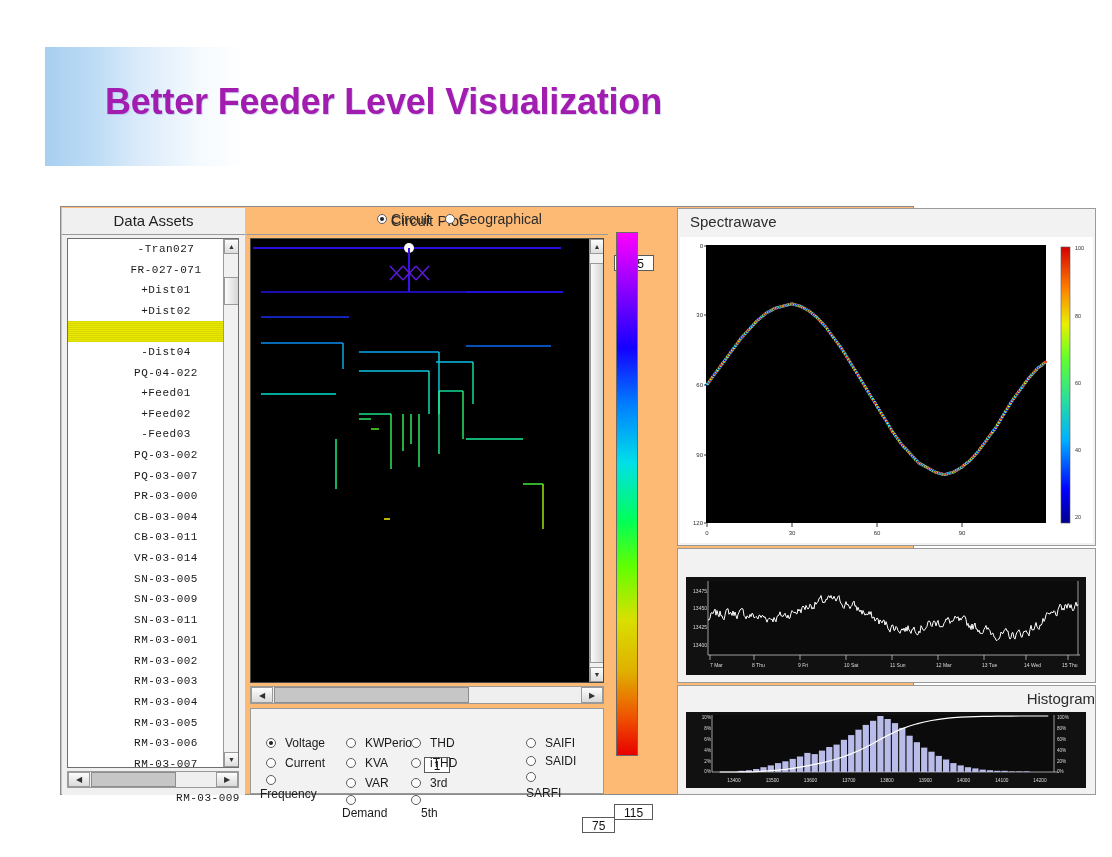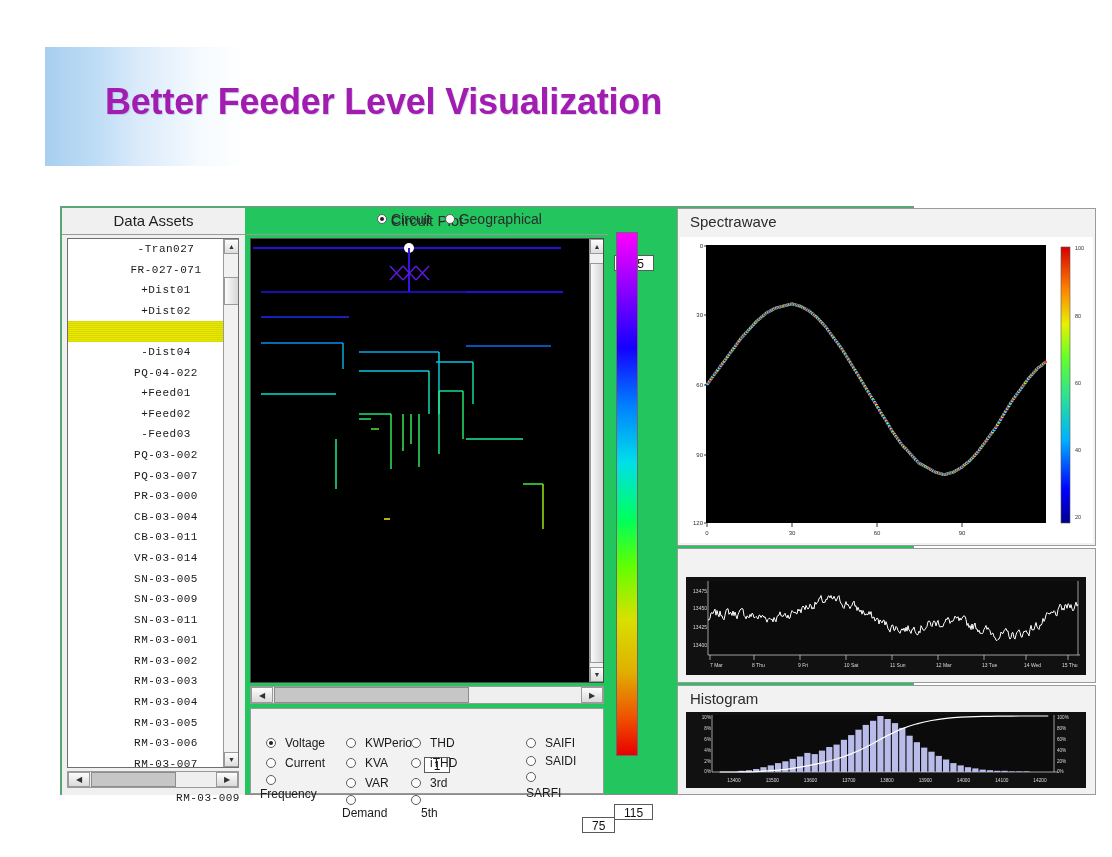--- a/index.html
+++ b/index.html
@@ -12,21 +12,21 @@
   
   #title-bar{position:absolute;left:45px;top:47px;width:592px;height:119px;}
   #title-grad{position:absolute;left:0;top:0;width:592px;height:119px;
     background:linear-gradient(to right,#a8cff0 0%,#bcdbf5 8%,#dbebfa 16%,#f4fafe 26%,#ffffff 34%,#ffffff 100%);}
   #title-text{position:absolute;left:60px;top:34px;font-size:36px;font-weight:bold;
     color:#a21caf;letter-spacing:-0.2px;white-space:nowrap;
     text-shadow:1px 1px 0 rgba(140,140,220,.35);}
 
   
   #app{position:absolute;left:60px;top:206px;width:854px;height:589px;
-    background:#22c55e;border:1px solid #8a8a8a;box-sizing:border-box;}
+    background:#fdba74;border:1px solid #8a8a8a;box-sizing:border-box;}
 
   .panel-title{font-size:15px;color:#1f1f1f;text-align:center;}
 
   
   #assets-panel{position:absolute;left:1px;top:1px;width:183px;height:587px;
     background:#f0f0f0;box-sizing:border-box;}
   #assets-header{height:26px;line-height:26px;border-bottom:1px solid #9a9a9a;
     background:#f0f0f0;}
   #assets-list-wrap{position:absolute;left:5px;top:30px;width:172px;height:530px;
     background:#ffffff;border:1px solid #6f6f6f;box-sizing:border-box;overflow:hidden;}
@@ -109,21 +109,21 @@
   
   #right{position:absolute;left:616px;top:1px;width:419px;height:587px;}
   .rpanel{position:absolute;left:0;background:#f2f2f2;border:1px solid #9a9a9a;
     box-sizing:border-box;width:419px;}
   .rpanel-title{font-size:15px;color:#2b2b2b;padding-left:12px;line-height:26px;height:26px;}
   #spectra-panel{top:0;height:338px;}
   #spectra-title{text-align:left;}
   #trend-panel{top:340px;height:135px;}
   #trend-title{text-align:center;}
   #hist-panel{top:477px;height:110px;}
-  #hist-title{text-align:left;}
+  #hist-title{text-align:right;}
   svg{display:block;}
 </style>
 </head>
 <body>
 
 <div id="title-bar">
   <div id="title-grad"></div>
   <div id="title-text">Better Feeder Level Visualization</div>
 </div>
 

